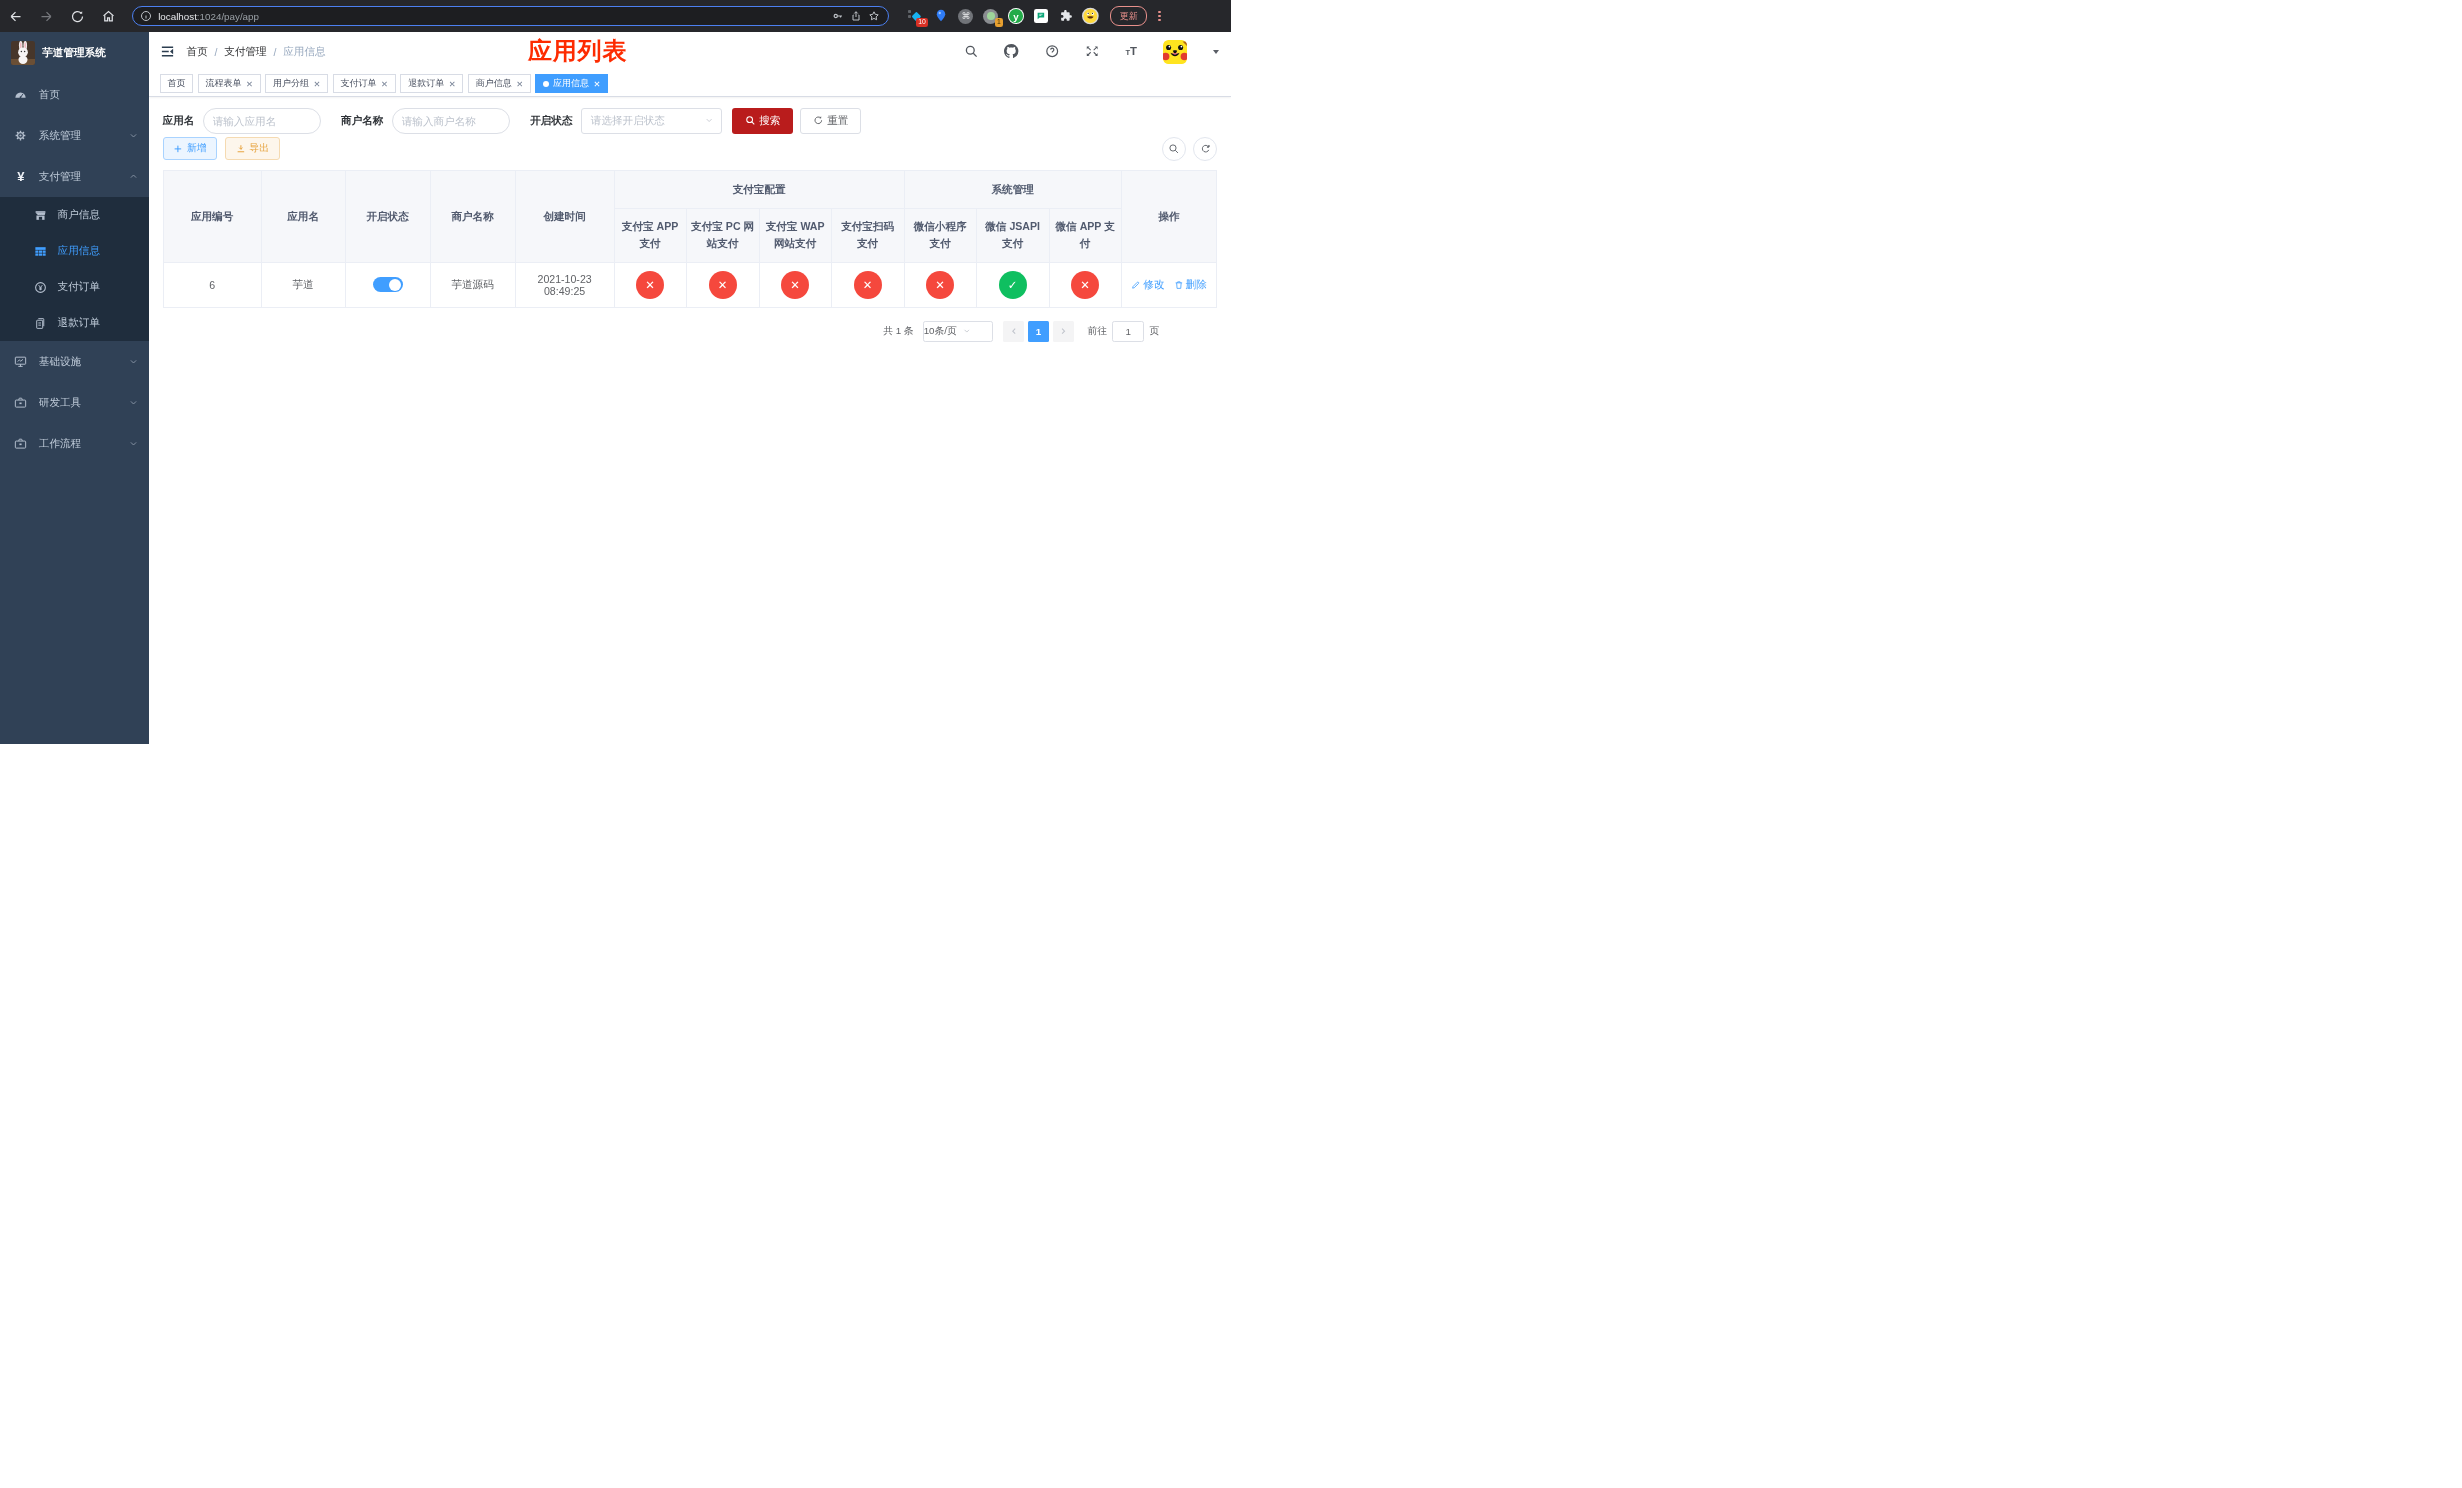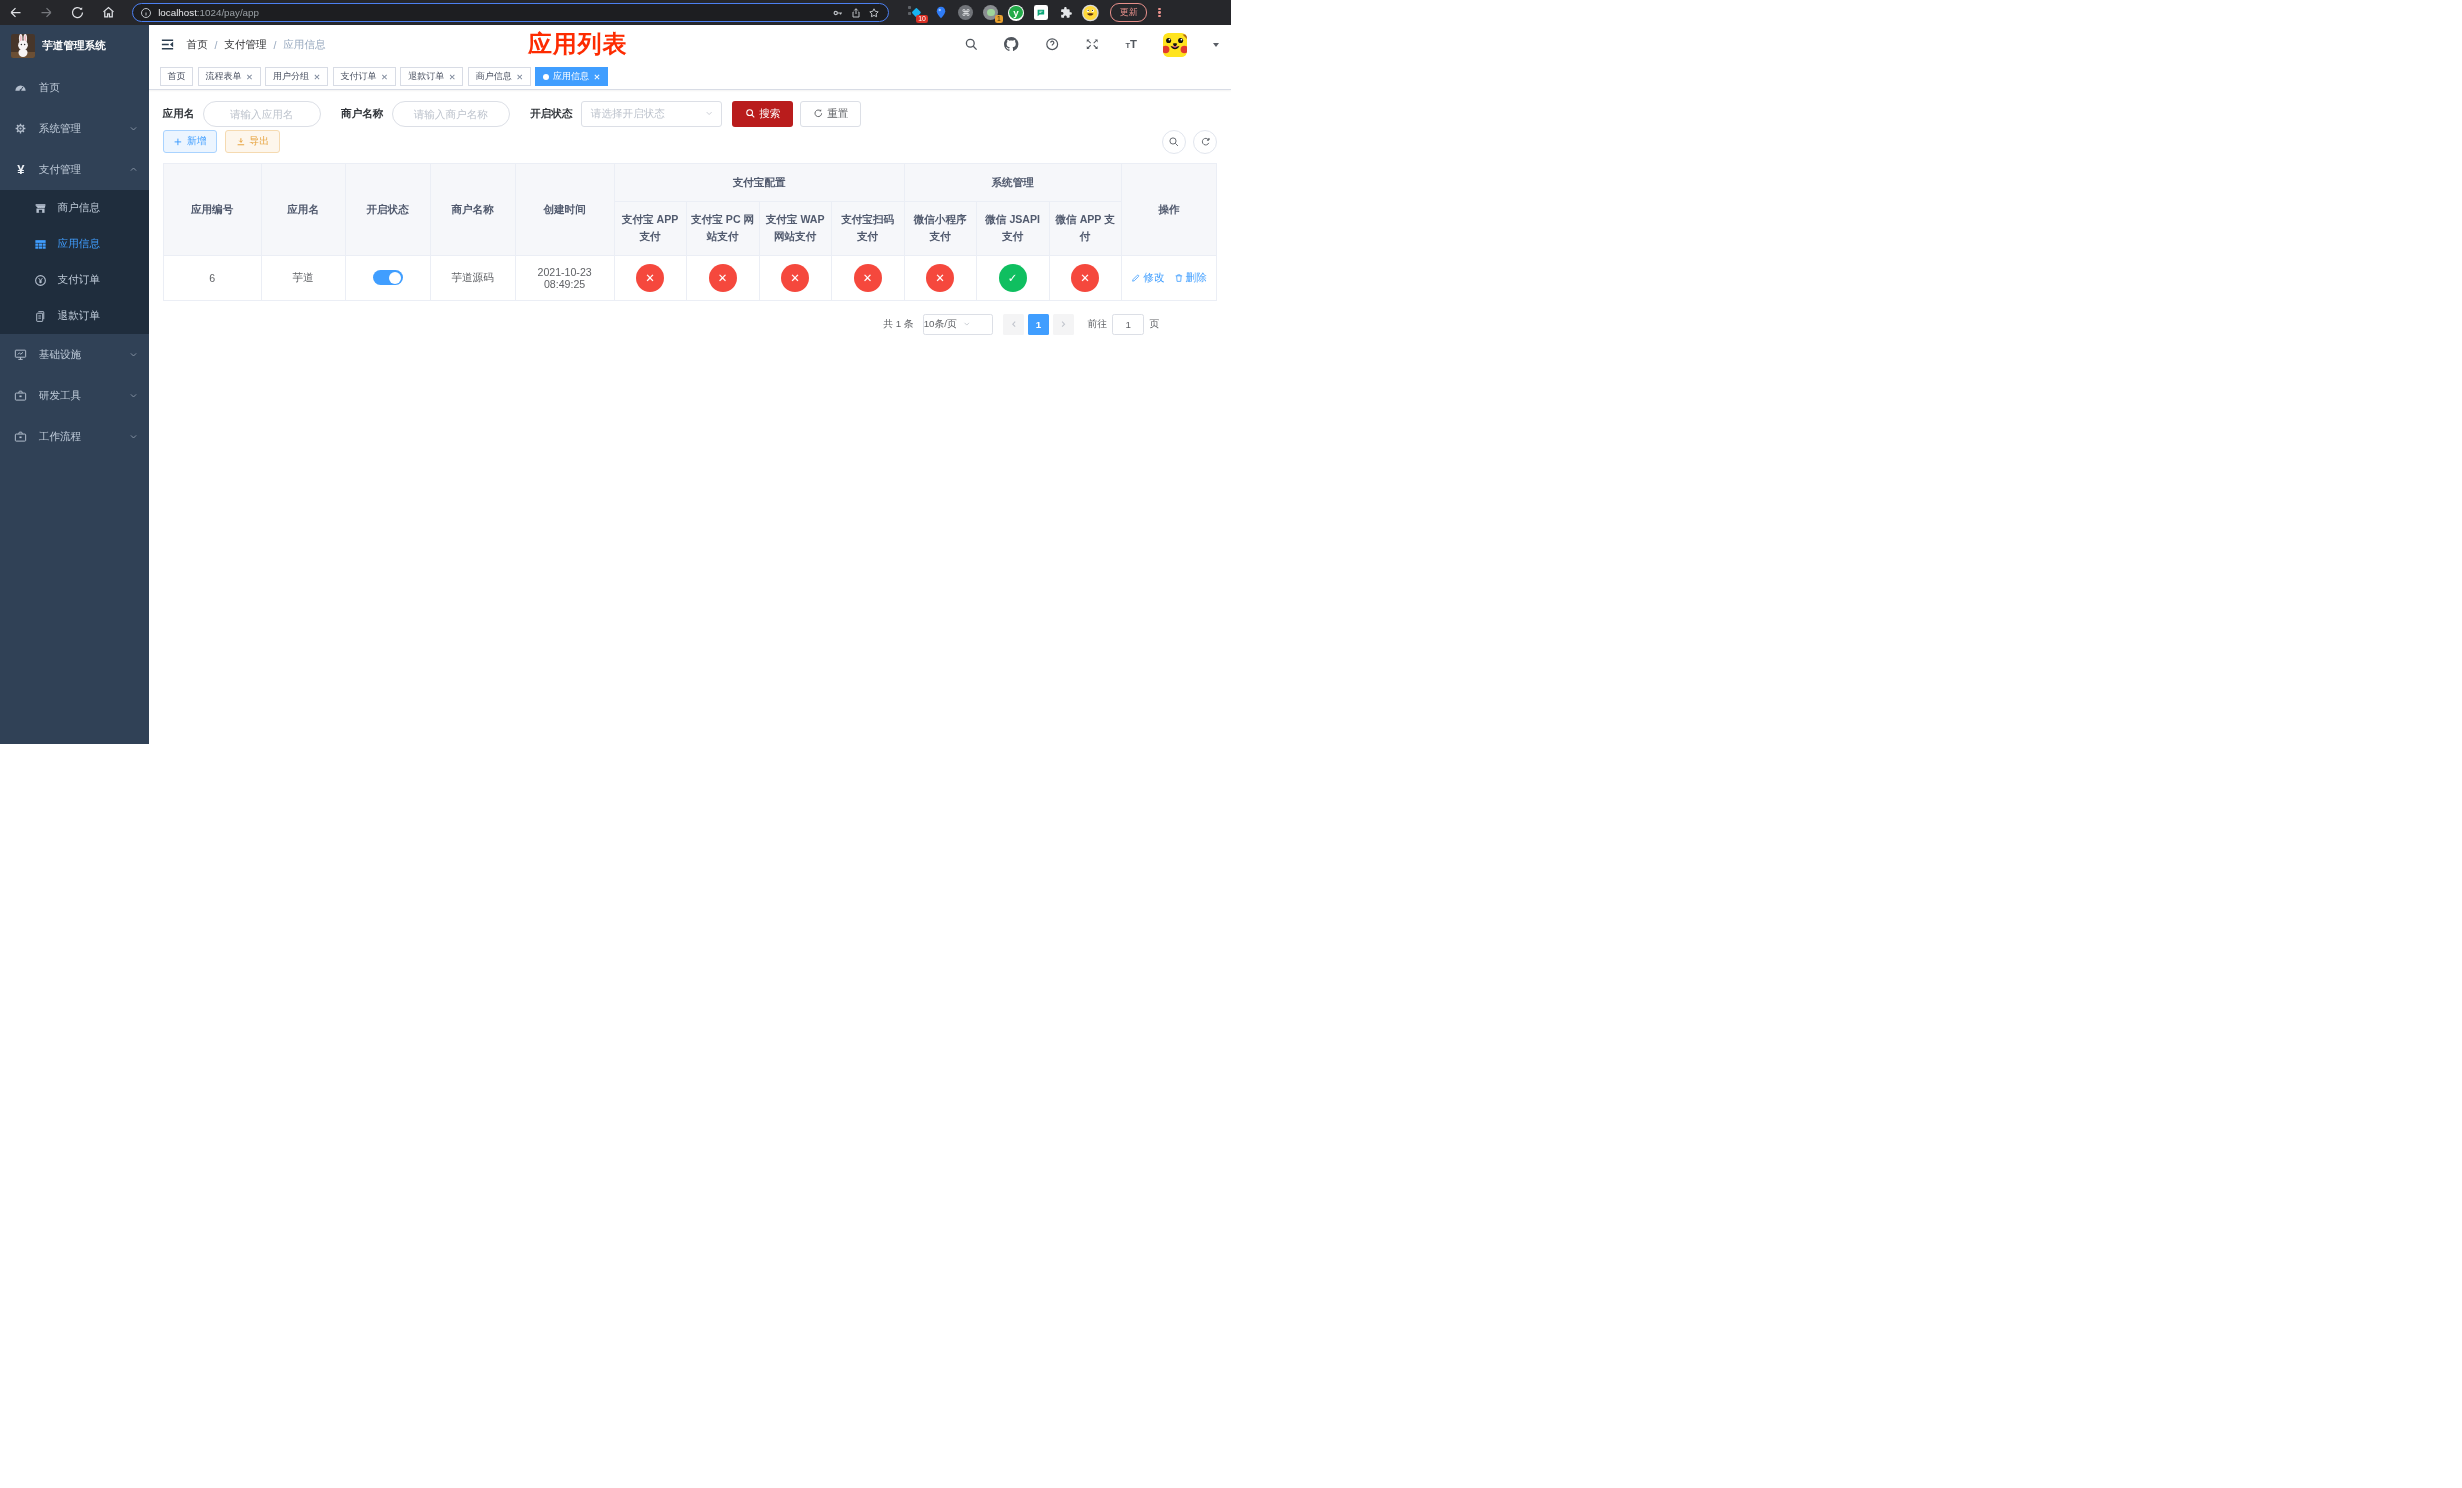--- a/index.html
+++ b/index.html
@@ -1,21 +1,21 @@
 <!DOCTYPE html>
 <html style="font-size:12px"><head>
 <meta charset="utf-8">
 <style>
   * { margin:0; padding:0; box-sizing:border-box; }
   html,body { width:1231px; height:744px; overflow:hidden; background:#fff;
     font-family:"Liberation Sans","DejaVu Sans",sans-serif; }
   svg { display:block; }
 
   
-  .chrome { height:25px; background:#26272b; display:flex; align-items:center; padding:0 7.6px; gap:16px; }
+  .chrome { height:32px; background:#26272b; display:flex; align-items:center; padding:0 7.6px; gap:16px; }
   .nav-ic { width:15px; height:15px; color:#dfe1e5; flex:none; }
   .nav-ic.dim { color:#76787d; }
   .omnibox { flex:1; height:19.7px; max-width:757px; border:1.5px solid #4c80f1; border-radius:10.6px;
     background:#1d1e21; display:flex; align-items:center; padding:0 7.6px; gap:6px; }
   .omni-url { flex:1; font-size:9.8px; color:#9aa0a6; white-space:nowrap; }
   .omni-url b { color:#e8eaed; font-weight:400; }
   .omni-ic { width:12px; height:12px; color:#bdc1c6; flex:none; }
   .exts { display:flex; align-items:center; gap:8.3px; margin-left:3px; }
   .ext { position:relative; width:16.7px; height:16.7px; display:flex; align-items:center; justify-content:center; }
   .badge { position:absolute; bottom:-2.3px; right:-3.8px; background:#d93025; color:#fff; font-size:6.8px;
@@ -71,21 +71,21 @@
   .tag.active { background:#409eff; border-color:#409eff; color:#fff; }
   .tag.active .x { color:#fff; }
   .tag.active::before { content:""; width:6px; height:6px; border-radius:50%; background:#fff; margin-right:3.8px; }
 
   
   .content { padding:10.6px 13.6px; }
   .filters { display:flex; align-items:center; }
   .f-label { font-size:10.6px; color:#2f3338; font-weight:600; margin-right:8.3px; white-space:nowrap; }
   .f-input { width:118px; height:26px; border:0.8px solid #dcdfe6; border-radius:13px; padding:0 9px;
     font-size:10.6px; color:#606266; background:#fff; margin-right:20.4px;
-    font-family:"Liberation Sans","DejaVu Sans",sans-serif;text-align:center; }
+    font-family:"Liberation Sans","DejaVu Sans",sans-serif; }
   .f-input::placeholder { color:#bcc2cc; }
   .f-select { width:141px; height:26px; border:0.8px solid #dcdfe6; border-radius:3px; padding:0 7.6px 0 9px;
     display:flex; align-items:center; color:#bcc2cc; font-size:10.6px; margin-right:10.6px; cursor:pointer; background:#fff; }
   .f-select .sel-chev { margin-left:auto; width:8.3px; height:8.3px; color:#c0c4cc; }
   .btn { height:26px; border-radius:3px; display:inline-flex; align-items:center; gap:3.8px; font-size:10.6px;
     padding:0 11.4px; cursor:pointer; border:0.8px solid transparent; white-space:nowrap; }
   .btn .bic { width:10.6px; height:10.6px; }
   .btn-primary { background:#b91c1c; color:#fff; margin-right:7.6px; }
   .btn-plain { background:#fff; border-color:#dcdfe6; color:#606266; }
 

